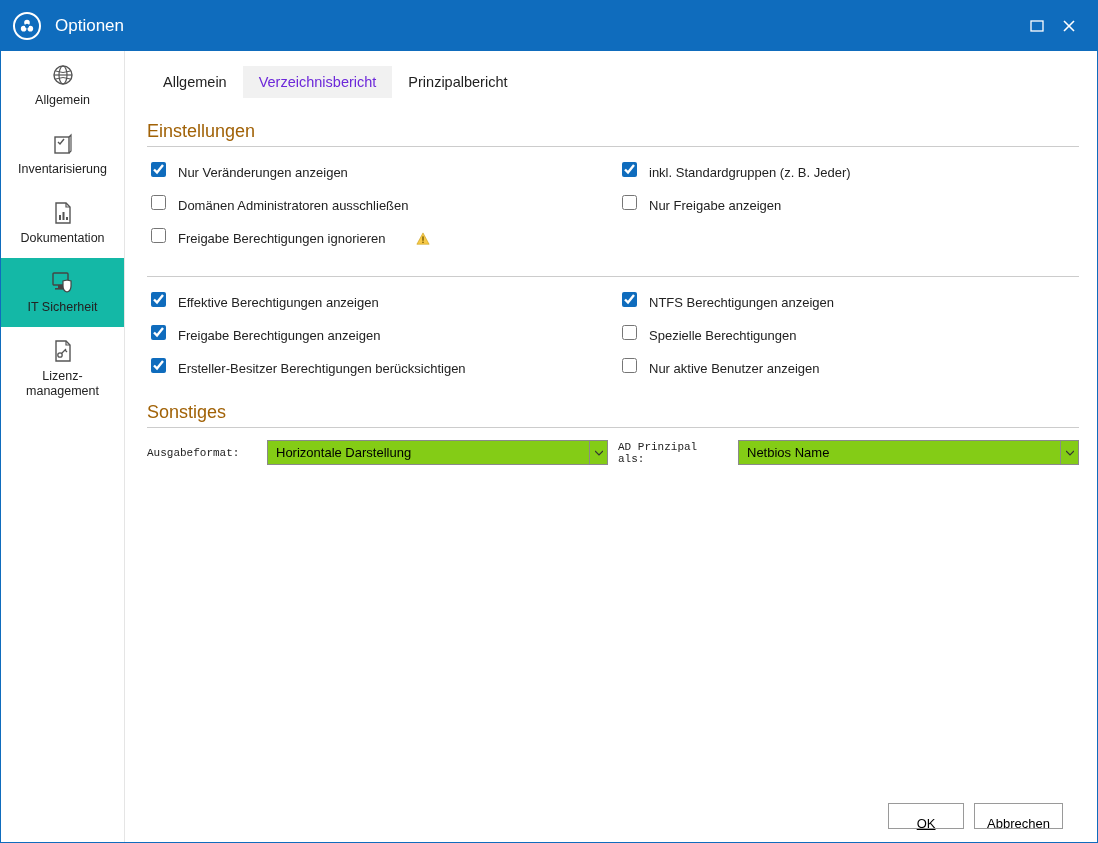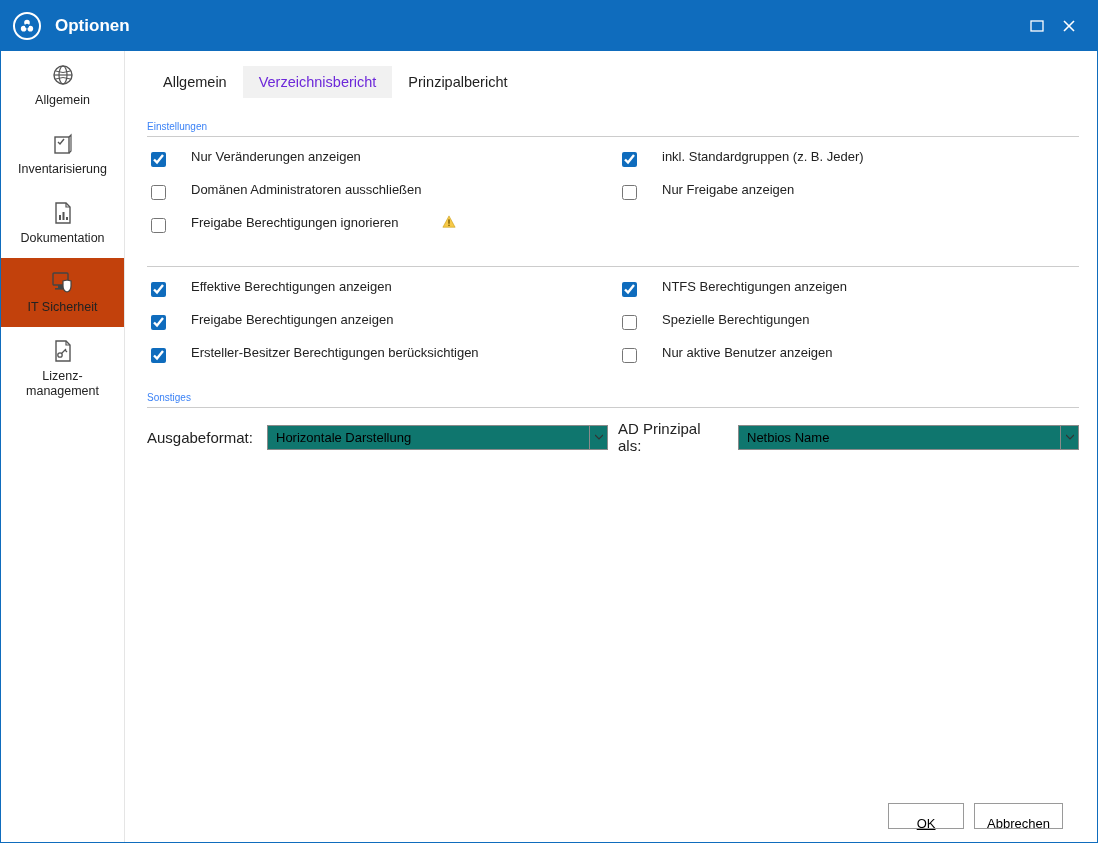--- a/index.html
+++ b/index.html
@@ -2,47 +2,47 @@
 <html><head>
 <meta charset="utf-8">
 <style>
   * { box-sizing: border-box; }
   html, body { margin:0; padding:0; height:100%; font-family:"Segoe UI", Arial, sans-serif; font-size:13px; color:#222; background:#fff; }
   .window { width:1098px; height:843px; border:1px solid #0f6cbd; display:flex; flex-direction:column; background:#fff; }
   
   .titlebar { height:50px; background:#0f6cbd; color:#fff; display:flex; align-items:center; padding:0 12px; }
   .titlebar .app-icon { width:28px; height:28px; border-radius:50%; border:2px solid #fff; display:flex; align-items:center; justify-content:center; margin-right:14px; }
   .titlebar .app-icon-inner { width:16px; height:16px; }
-  .titlebar .title { font-size:17px; font-weight:700; }
+  .titlebar .title { font-size:17px; font-weight:400; }
   .titlebar .spacer { flex:1; }
   .winbtn { width:32px; height:32px; display:flex; align-items:center; justify-content:center; cursor:pointer; }
   
   .body { flex:1; display:flex; min-height:0; }
   .sidebar { width:124px; background:#fff; border-right:1px solid #e5e5e5; display:flex; flex-direction:column; }
   .side-item { display:flex; flex-direction:column; align-items:center; justify-content:center; padding:10px 4px 12px; text-align:center; cursor:pointer; line-height:1.2; }
   .side-item .icon { height:28px; display:flex; align-items:center; justify-content:center; margin-bottom:4px; }
   .side-item .label { font-size:12.5px; }
-  .side-item.active { background:#c2410c; }
+  .side-item.active { background:#14b8a6; }
   
   .main { flex:1; display:flex; flex-direction:column; padding:0 18px 0 22px; min-width:0; }
   .tabs { display:flex; height:40px; align-items:flex-end; border-bottom:1px solid transparent; margin-top:8px; }
   .tab { padding:8px 16px; font-size:14.5px; cursor:pointer; color:#222; }
   .tab.active { background:#f1f1f1; color:#6d28d9; }
   .content { flex:1; padding-top:22px; overflow:auto; }
-  .section-title { font-size:10px; color:#3b82f6; }
+  .section-title { font-size:18px; color:#a16207; }
   .section-rule { border:0; border-top:1px solid #ccc; margin:4px 0 12px; }
   .grid { display:grid; grid-template-columns: 1fr 1fr; column-gap:10px; row-gap:12px; }
-  .chk { display:flex; align-items:flex-start; gap:22px; }
+  .chk { display:flex; align-items:flex-end; gap:9px; }
   .chk input[type="checkbox"] { width:15px; height:15px; accent-color:#0f6cbd; cursor:pointer; }
   .chk label { cursor:pointer; }
   .warn-icon { margin-left:22px; width:14px; height:14px; }
   .section-gap { height:26px; }
   .form-row { display:grid; grid-template-columns: 110px 1fr 110px 1fr; column-gap:10px; align-items:center; }
-  .form-label { font-size:15px; }
-  .select-wrap { position:relative; height:25px; border:1px solid #8a8a8a; display:flex; align-items:center; background:#0f766e; }
+  .form-label { font-size:11px;font-family:Liberation Mono, monospace; }
+  .select-wrap { position:relative; height:25px; border:1px solid #8a8a8a; display:flex; align-items:center; background:#84cc16; }
   .select-wrap select { appearance:none; -webkit-appearance:none; -moz-appearance:none; border:0; outline:0; width:100%; height:100%; padding:0 20px 0 8px; font:inherit; background:transparent; cursor:pointer; }
   .select-caret { position:absolute; right:0; top:0; width:18px; height:100%; border-left:1px solid #8a8a8a; display:flex; align-items:center; justify-content:center; pointer-events:none; }
   
   .footer { height:52px; display:flex; align-items:center; justify-content:flex-end; padding:0 16px; gap:10px; }
   .btn { min-width:76px; height:26px; border:1px solid #9a9a9a; background:#fff; font:inherit; cursor:pointer; padding:12px 12px; }
   .btn .u { text-decoration:underline; }
 </style>
 </head>
 <body>
 

